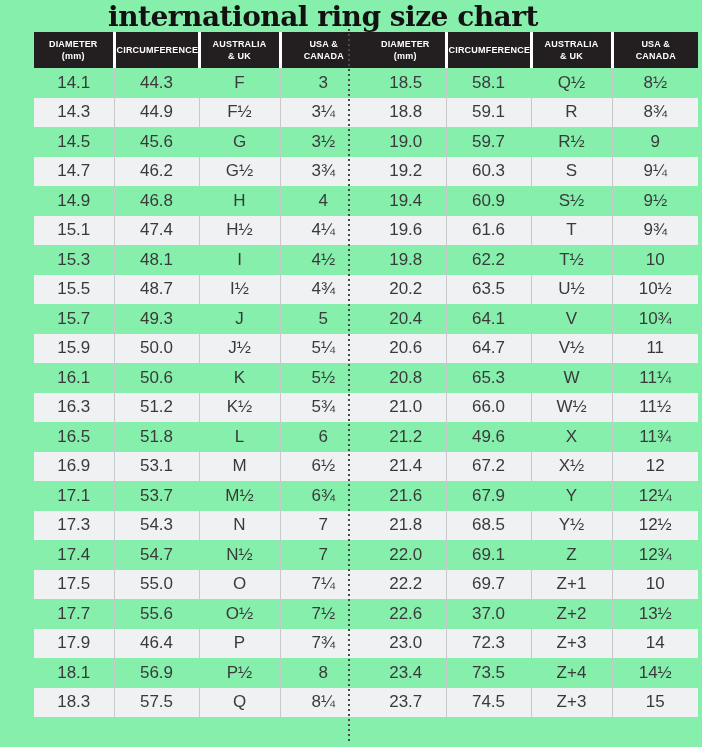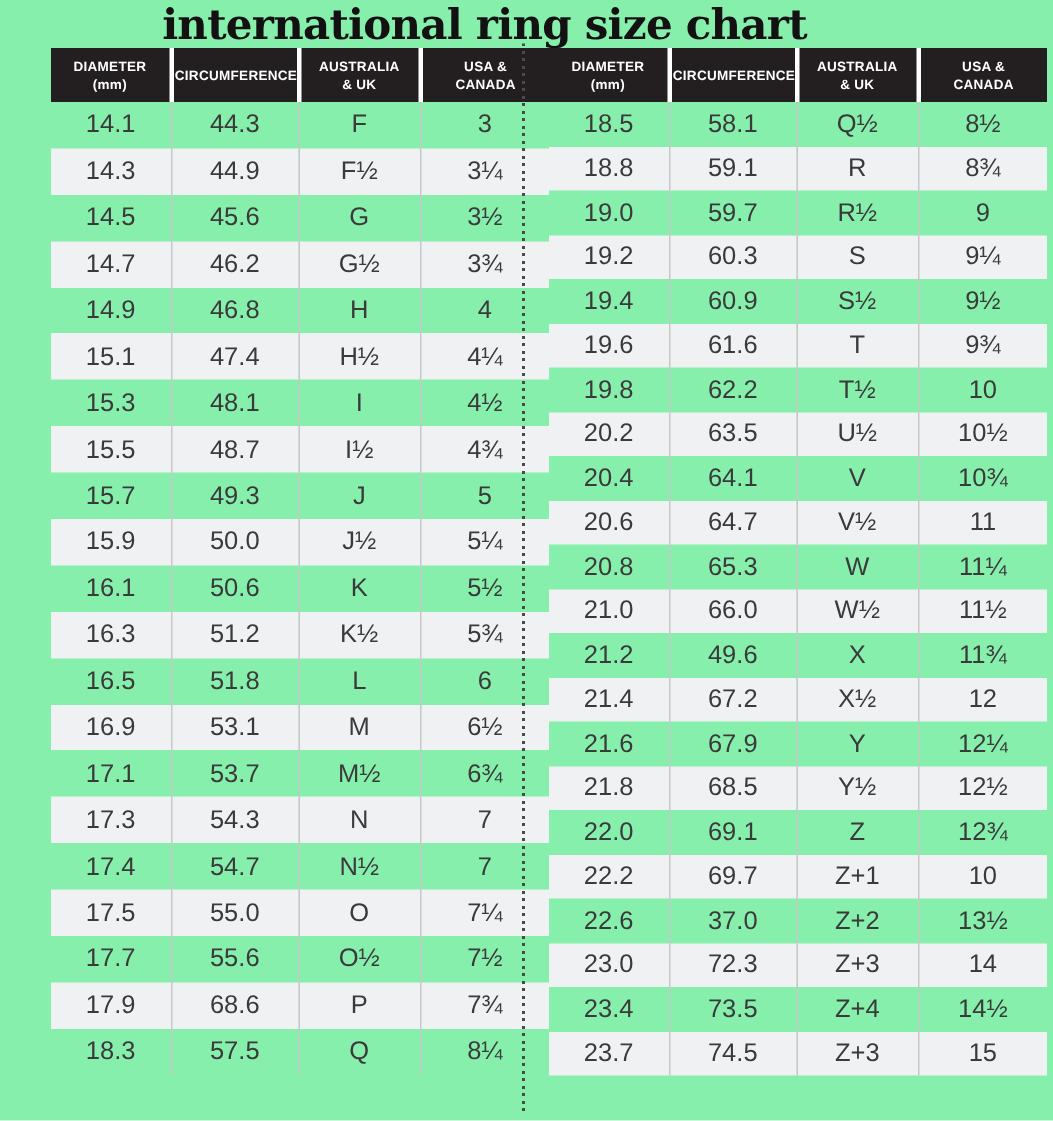--- a/index.html
+++ b/index.html
@@ -211,23 +211,29 @@
             <td>7¼</td>
           </tr>
           <tr>
             <td>17.7</td>
             <td>55.6</td>
             <td>O½</td>
             <td>7½</td>
           </tr>
           <tr>
             <td>17.9</td>
-            <td>68.6</td>
+            <td>46.4</td>
             <td>P</td>
             <td>7¾</td>
+          </tr>
+          <tr>
+            <td>18.1</td>
+            <td>56.9</td>
+            <td>P½</td>
+            <td>8</td>
           </tr>
           <tr>
             <td>18.3</td>
             <td>57.5</td>
             <td>Q</td>
             <td>8¼</td>
           </tr>
         </tbody>
     </table>
     <div class="divider"></div>

